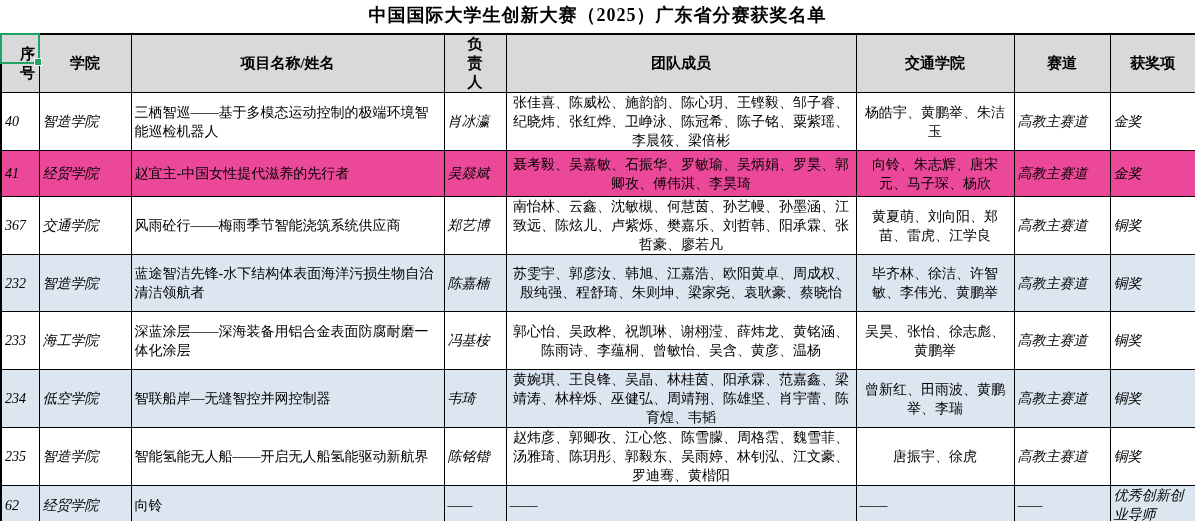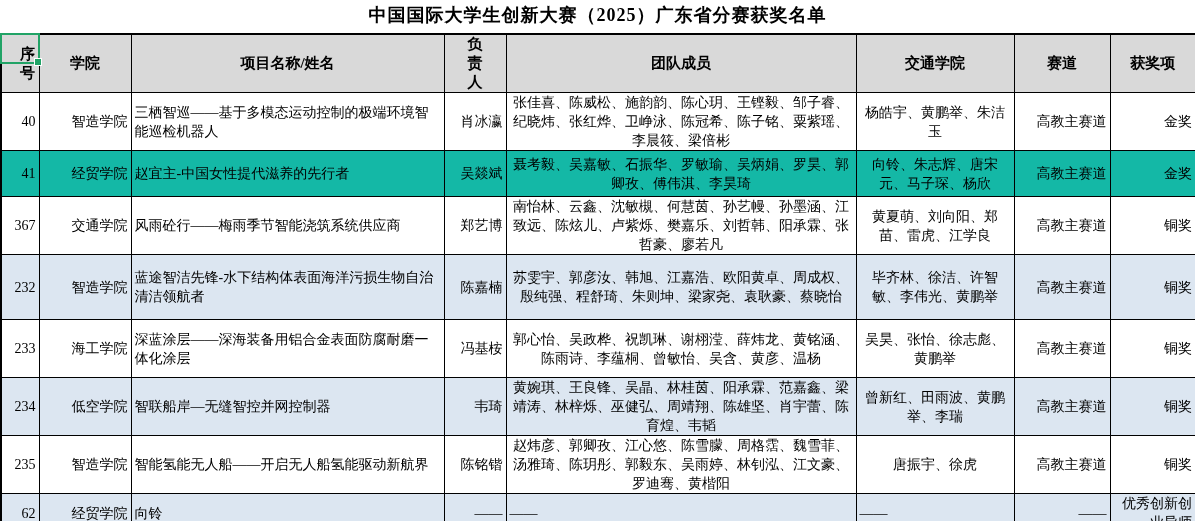--- a/index.html
+++ b/index.html
@@ -21,21 +21,21 @@
     padding:0 3px;
     font-size:14px;line-height:19px;
     overflow:hidden;
     vertical-align:middle;
     word-break:break-all;
   }
   th{
     font-weight:bold;font-size:15px;text-align:center;padding:0 18px;
   }
   thead tr{height:29px;}
-  td.col-0,td.col-1,td.col-3,td.col-6,td.col-7{text-align:right;}
+  td.col-0,td.col-1,td.col-3,td.col-6,td.col-7{text-align:left;font-style:italic;}
   td.col-2,td.col-4,td.col-5{text-align:left;}
   tr.dash-center td.col-4,tr.dash-center td.col-5{text-align:center;}
   .selection{
     position:absolute;left:0;top:33px;width:40px;height:31px;
     border:2px solid #21a366;box-sizing:border-box;pointer-events:none;
   }
   .selection .handle{
     position:absolute;right:-4px;bottom:-4px;width:6px;height:6px;
     border:1px solid #fff;
   }
@@ -72,41 +72,41 @@
         <tr class="dash-center" style="height: 58px;">
           <td class="col-0">40</td>
           <td class="col-1">智造学院</td>
           <td class="col-2">三栖智巡——基于多模态运动控制的极端环境智能巡检机器人</td>
           <td class="col-3">肖冰瀛</td>
           <td class="col-4">张佳喜、陈威松、施韵韵、陈心玥、王铿毅、邹子睿、纪晓炜、张红烨、卫峥泳、陈冠希、陈子铭、粟紫瑶、李晨筱、梁倍彬</td>
           <td class="col-5">杨皓宇、黄鹏举、朱洁玉</td>
           <td class="col-6">高教主赛道</td>
           <td class="col-7">金奖</td>
         </tr>
-        <tr class="dash-center" style="height: 46px; background: #14b8a6;">
+        <tr class="dash-center" style="height: 46px; background: #ec4899;">
           <td class="col-0">41</td>
           <td class="col-1">经贸学院</td>
           <td class="col-2">赵宜主-中国女性提代滋养的先行者</td>
           <td class="col-3">吴燚斌</td>
           <td class="col-4">聂考毅、吴嘉敏、石振华、罗敏瑜、吴炳娟、罗昊、郭卿孜、傅伟淇、李昊琦</td>
           <td class="col-5">向铃、朱志辉、唐宋元、马子琛、杨欣</td>
           <td class="col-6">高教主赛道</td>
           <td class="col-7">金奖</td>
         </tr>
         <tr class="dash-center" style="height: 57px;">
           <td class="col-0">367</td>
           <td class="col-1">交通学院</td>
           <td class="col-2">风雨砼行——梅雨季节智能浇筑系统供应商</td>
           <td class="col-3">郑艺博</td>
           <td class="col-4">南怡林、云鑫、沈敏槻、何慧茵、孙艺幔、孙墨涵、江致远、陈炫儿、卢紫烁、樊嘉乐、刘哲韩、阳承霖、张哲豪、廖若凡</td>
           <td class="col-5">黄夏萌、刘向阳、郑苗、雷虎、江学良</td>
           <td class="col-6">高教主赛道</td>
           <td class="col-7">铜奖</td>
         </tr>
-        <tr class="dash-center" style="height: 65px; background: rgb(220, 230, 241);">
+        <tr class="dash-center" style="height: 57px; background: rgb(220, 230, 241);">
           <td class="col-0">232</td>
           <td class="col-1">智造学院</td>
           <td class="col-2">蓝途智洁先锋-水下结构体表面海洋污损生物自治清洁领航者</td>
           <td class="col-3">陈嘉楠</td>
           <td class="col-4">苏雯宇、郭彦汝、韩旭、江嘉浩、欧阳黄卓、周成权、殷纯强、程舒琦、朱则坤、梁家尧、袁耿豪、蔡晓怡</td>
           <td class="col-5">毕齐林、徐洁、许智敏、李伟光、黄鹏举</td>
           <td class="col-6">高教主赛道</td>
           <td class="col-7">铜奖</td>
         </tr>
         <tr class="dash-center" style="height: 58px;">

